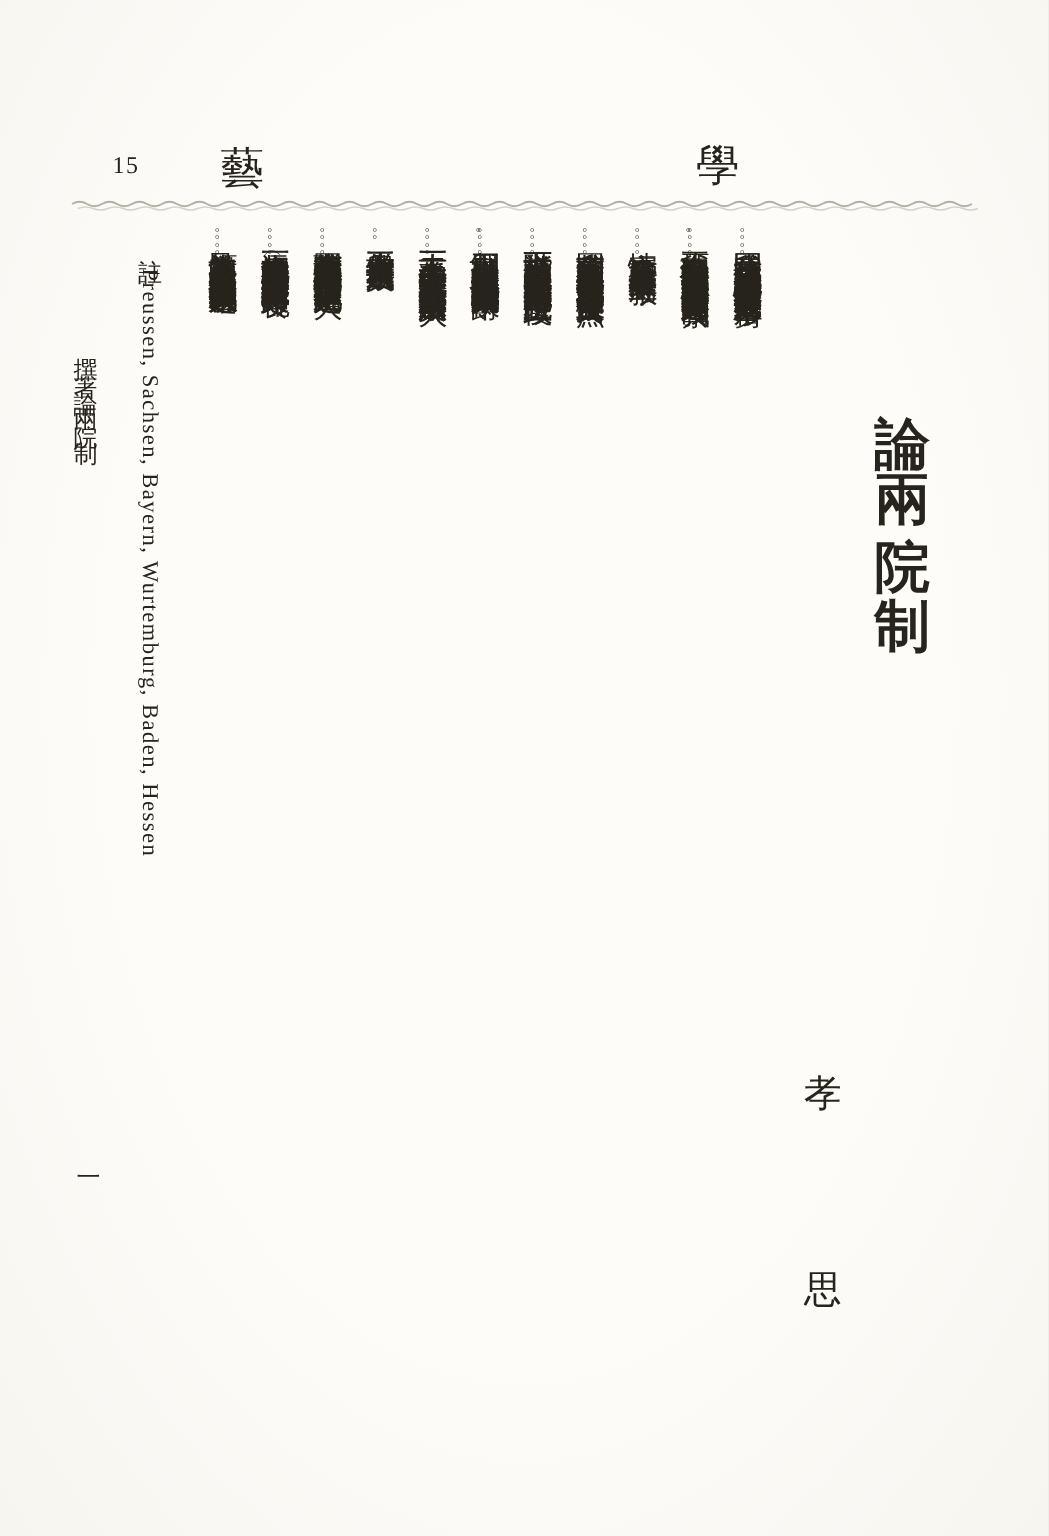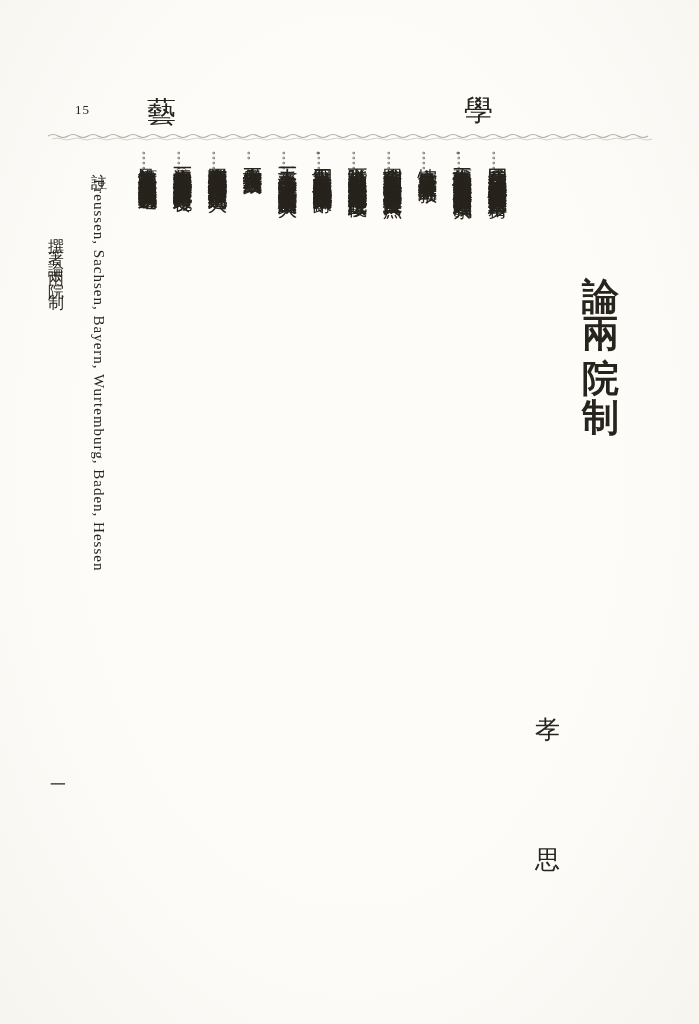--- a/index.html
+++ b/index.html
@@ -6,21 +6,21 @@
   body{background:#e8e6e1;}
   .page{
     position:relative;
     width:699px;height:1024px;
     margin:0 auto;
     background:radial-gradient(ellipse at 50% 45%, #fdfcf9 55%, #f7f5ef 100%);
     overflow:hidden;
     font-family:"Liberation Serif","DejaVu Serif",serif;
     color:#27231d;
   }
-  .pageno{position:absolute;left:75px;top:102px;font-size:13px;letter-spacing:1px;}
+  .pageno{position:absolute;left:75px;top:102px;font-size:16px;letter-spacing:1px;}
   .journal-char-left{position:absolute;left:147px;top:93px;font-size:29px;}
   .journal-char-right{position:absolute;left:464px;top:91px;font-size:29px;}
   .rule{position:absolute;left:46px;top:130px;}
   .article-title{
     position:absolute;left:575px;top:246px;
     writing-mode:vertical-rl;
     font-size:37px;font-weight:bold;letter-spacing:41px;
   }
   .author{
     position:absolute;left:531px;top:696px;

